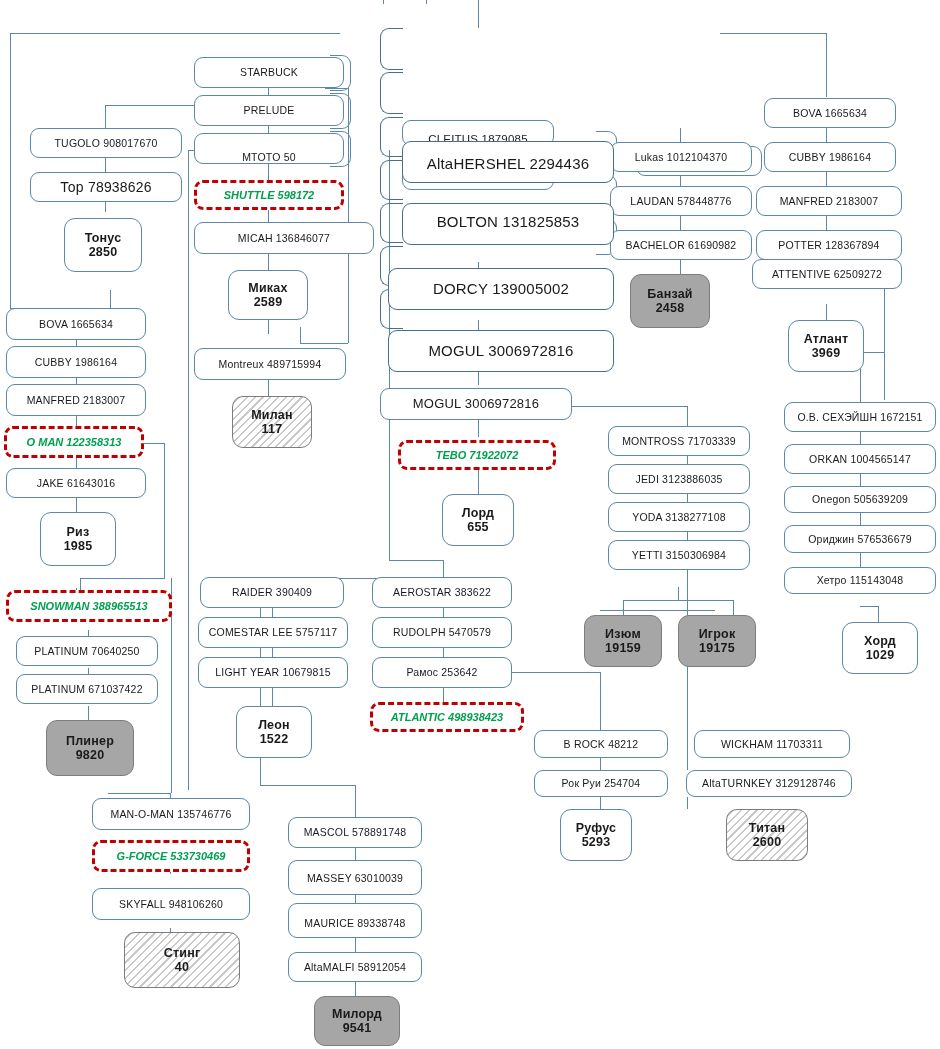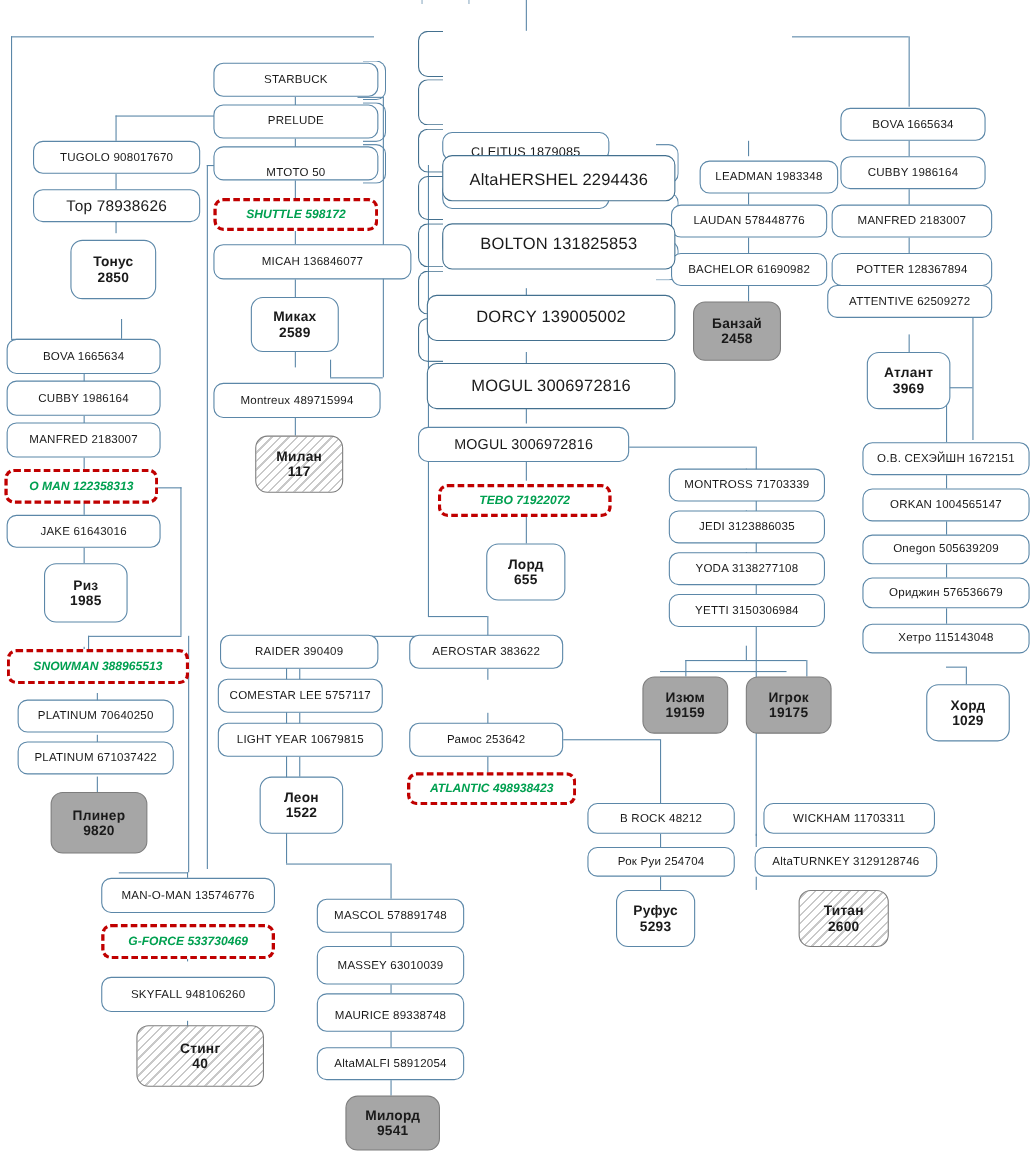--- a/index.html
+++ b/index.html
@@ -323,29 +323,35 @@
     <span>TEBO 71922072</span>
     </div>
   <div class="node term" style="left:442px;top:494px;width:72px;height:52px;">
     <span class="l1">Лорд</span>
     <span class="l2">655</span>
     </div>
 
   <div class="node" style="left:372px;top:577px;width:140px;height:31px;">
     <span class="l1">AEROSTAR 383622</span>
     </div>
+  <div class="node" style="left:372px;top:617px;width:140px;height:31px;">
+    <span class="l1">RUDOLPH 5470579</span>
+    </div>
   <div class="node" style="left:372px;top:657px;width:140px;height:31px;text-align:center;">
     <span class="l1">Рамос 253642</span>
     </div>
   <div class="dash" style="left:370px;top:702px;width:154px;height:30px;">
     <span>ATLANTIC 498938423</span>
     </div>
 
   <div class="node" style="left:636px;top:98px;width:126px;height:30px;margin-top:48px;">
     <span class="l1">LEADMAN 1983348</span>
+    </div>
+  <div class="node" style="left:610px;top:142px;width:142px;height:30px;">
+    <span class="l1">Lukas 1012104370</span>
     </div>
   <div class="node" style="left:610px;top:186px;width:142px;height:30px;">
     <span class="l1">LAUDAN 578448776</span>
     </div>
   <div class="node" style="left:610px;top:230px;width:142px;height:30px;">
     <span class="l1">BACHELOR 61690982</span>
     </div>
   <div class="node term grey" style="left:630px;top:274px;width:80px;height:54px;">
     <span class="l1">Банзай</span>
     <span class="l2">2458</span>

